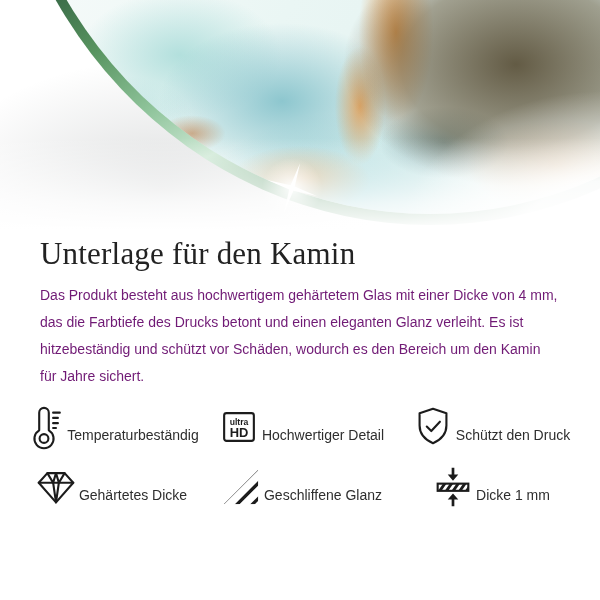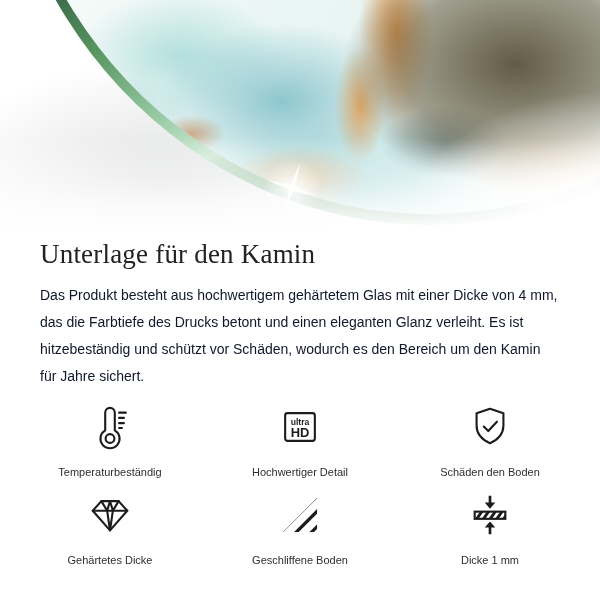--- a/index.html
+++ b/index.html
@@ -43,36 +43,36 @@
     background:
       linear-gradient(to bottom, rgba(255,255,255,0) 60%, rgba(255,255,255,0.78) 88%, #ffffff 100%),
       radial-gradient(280px 210px at 101% 108%, rgba(255,255,255,0.95) 32%, rgba(255,255,255,0) 75%);
   }
 
   
   .content { position:absolute; left:0; top:230px; width:600px; }
   h1.title {
     padding:6px 40px 0 40px;
     font-family:"Liberation Serif", "DejaVu Serif", serif;
-    font-weight:400; font-size:27px; line-height:36px; color:#222; letter-spacing:0.2px;
+    font-weight:400; font-size:31px; line-height:36px; color:#222; letter-spacing:0.2px;
   }
   p.desc {
     margin:10px 40px 0 40px; width:520px;
-    font-size:14px; line-height:27px; color:#0f172a;
+    font-size:14px; line-height:27px; color:#701a75;
   }
 
   .features {
     margin:14px 15px 0 15px;
     display:grid; grid-template-columns:repeat(3, 190px); row-gap:14px;
     justify-items:center;
   }
-  .feature { display:flex; flex-direction:column; align-items:center; }
+  .feature { display:flex; flex-direction:row; align-items:center; }
   .feature .ic { width:46px; height:46px; }
   .feature .ic svg { width:46px; height:46px; display:block; }
-  .feature-label { margin-top:16px; font-size:11px; color:#2e2e2e; white-space:nowrap; }
+  .feature-label { margin-top:16px; font-size:14px; color:#2e2e2e; white-space:nowrap; }
 
   .ic .s { fill:none; stroke:#1c1c1c; stroke-width:2.2; }
   .ic .sr { fill:none; stroke:#1c1c1c; stroke-width:2.2; stroke-linecap:round; stroke-linejoin:round; }
   .ic .f { fill:#1c1c1c; stroke:none; }
 </style>
 </head>
 <body>
 
 <div class="page">
 
@@ -123,21 +123,21 @@
         <div class="feature-label">Hochwertiger Detail</div>
       </div>
 
       <div class="feature">
         <div class="ic">
           <svg viewBox="0 0 48 48">
             <path class="sr" d="M24 5 l14 4.7 V22.5 c0 8.8 -5.6 14.8 -14 18.5 c-8.4 -3.7 -14 -9.7 -14 -18.5 V9.7 Z"></path>
             <path class="sr" d="M17.5 23.5 l4.7 4.7 l9 -9.7"></path>
           </svg>
         </div>
-        <div class="feature-label">Schäden den Boden</div>
+        <div class="feature-label">Schützt den Druck</div>
       </div>
 
       <div class="feature">
         <div class="ic">
           <svg viewBox="0 0 48 48">
             <path class="sr" d="M15 9.5 H33 L42 19.5 L24 40 L6 19.5 Z"></path>
             <path class="sr" d="M6 19.5 H42"></path>
             <path class="sr" d="M15 9.5 L21 19.5 L24 9.5 L27 19.5 L33 9.5"></path>
             <path class="sr" d="M21 19.5 L24 40 L27 19.5"></path>
           </svg>
@@ -151,21 +151,21 @@
             <defs>
                 <clipPath id="tri">
                   <path d="M6 42 L42 6 L42 42 Z"></path>
                 </clipPath>
               </defs>
             <g clip-path="url(#tri)" stroke="#1c1c1c" stroke-width="3.4" fill="none">
               <path d="M-8 38 L38 -8 M0 46 L46 0 M8 54 L54 8 M16 62 L62 16 M24 70 L70 24"></path>
             </g>
           </svg>
         </div>
-        <div class="feature-label">Geschliffene Boden</div>
+        <div class="feature-label">Geschliffene Glanz</div>
       </div>
 
       <div class="feature">
         <div class="ic">
           <svg viewBox="0 0 48 48">
             <defs>
                 <clipPath id="bar">
                   <rect x="8" y="20.5" width="32" height="7.5"></rect>
                 </clipPath>
               </defs>

